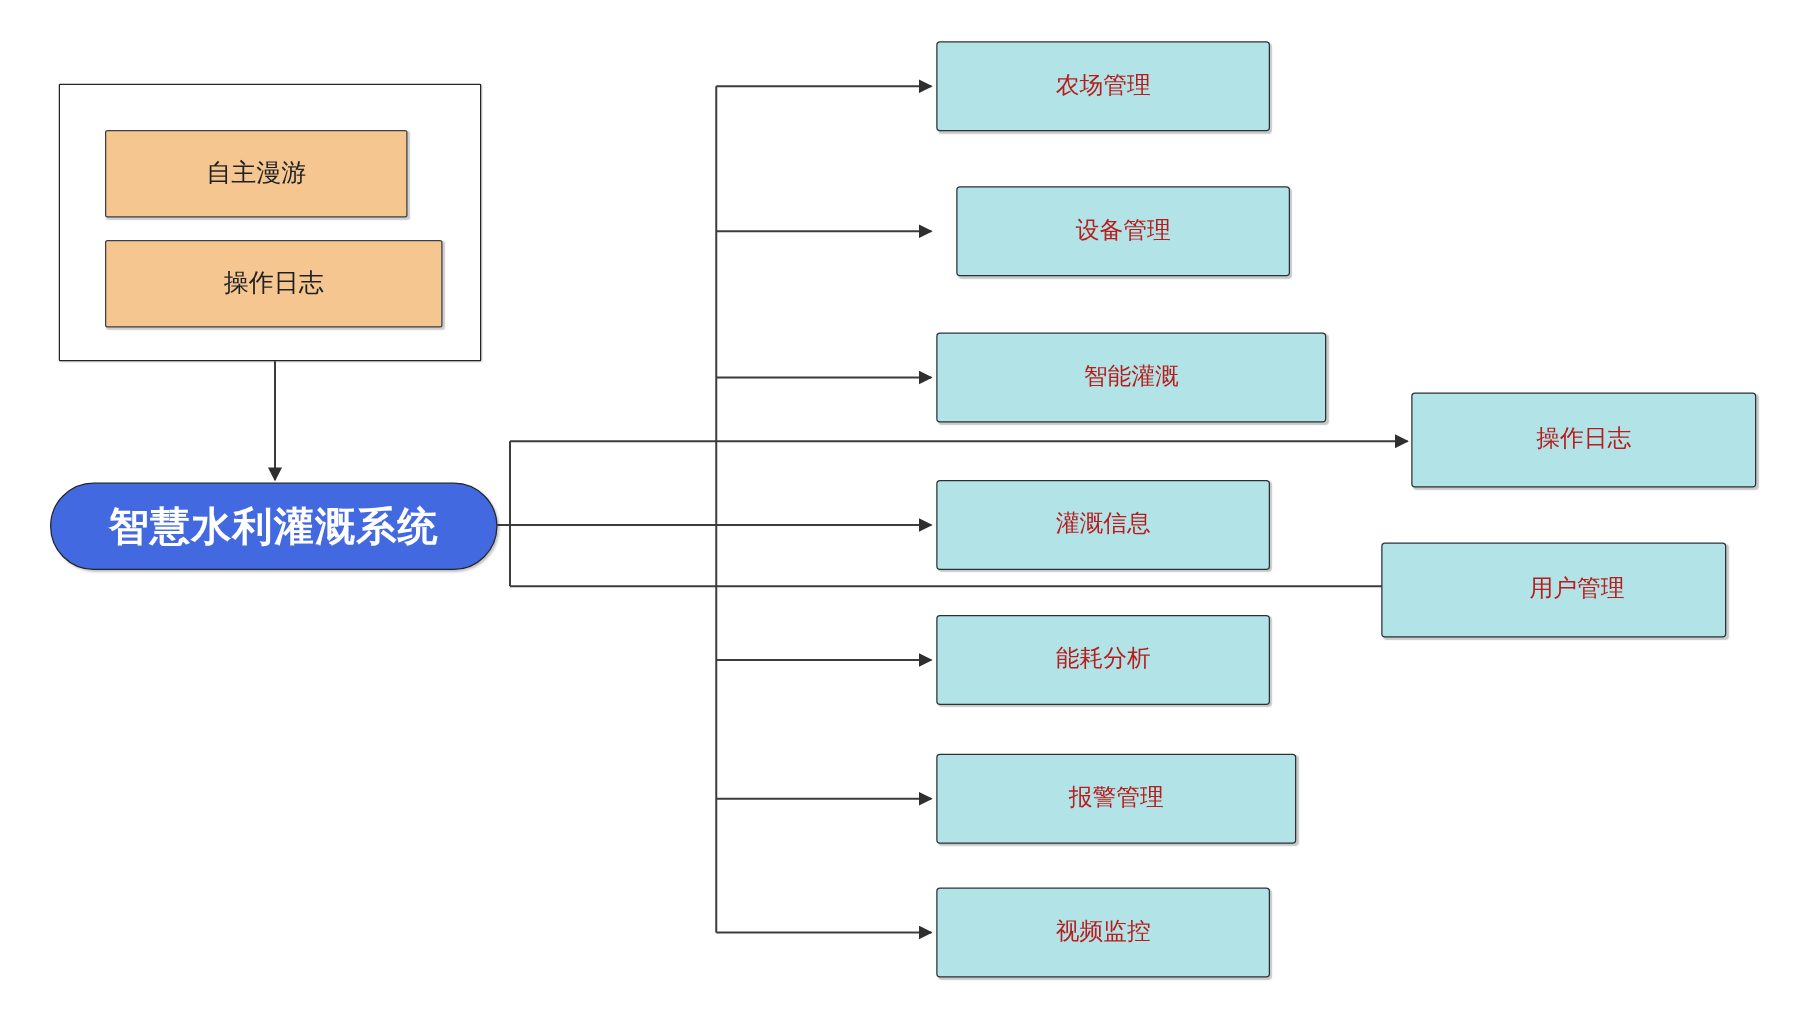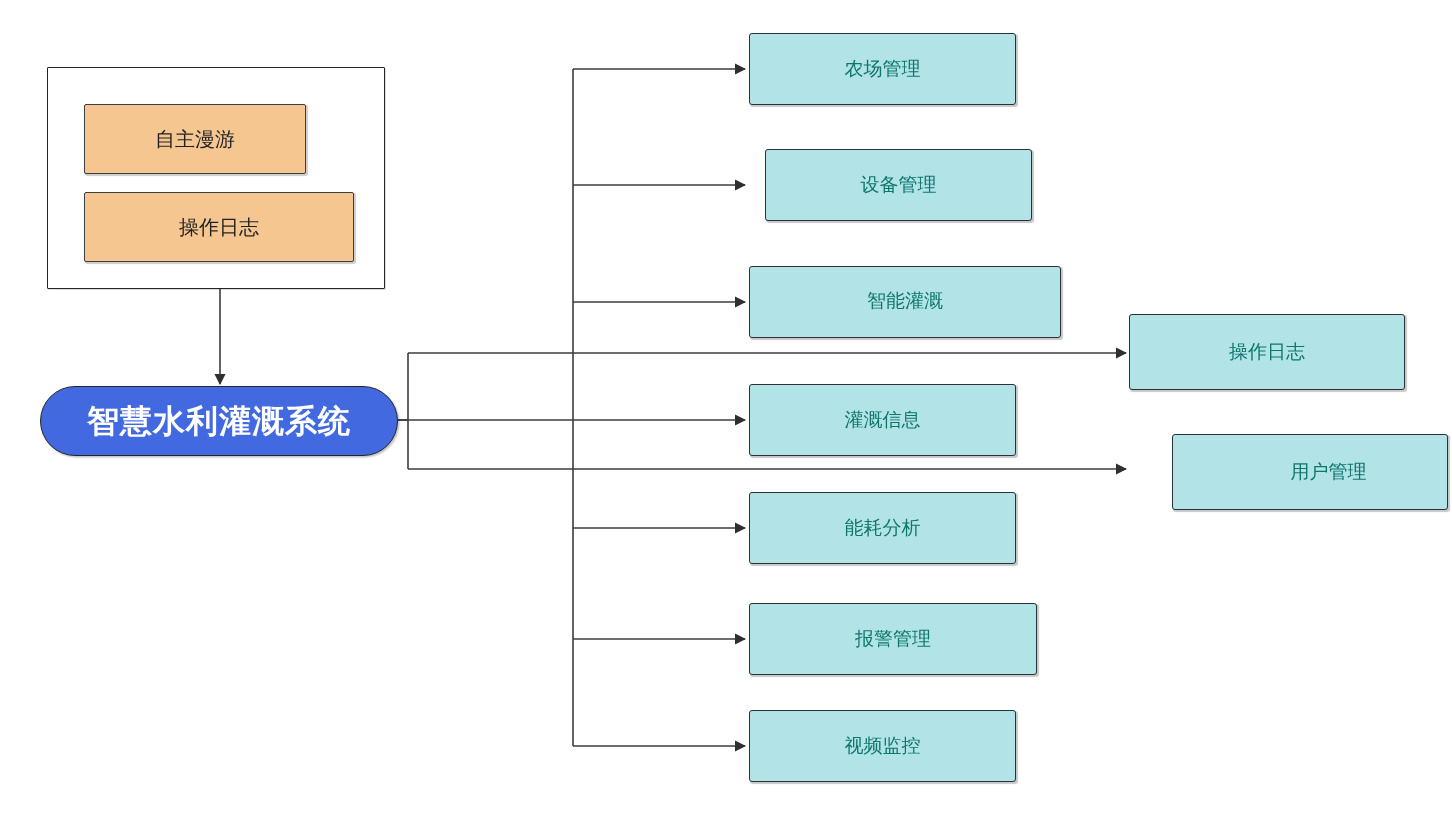--- a/index.html
+++ b/index.html
@@ -57,21 +57,21 @@
     color: #1e2024;
     font-size: 20px;
     box-shadow: 1.5px 1.5px 1px rgba(0,0,0,0.20);
   }
 
   
   .box-cyan {
     background: #b2e4e7;
     border: 1.3px solid #2b3137;
     border-radius: 3px;
-    color: #0f766e;
+    color: #b91c1c;
     font-size: 19px;
     box-shadow: 1.5px 1.5px 1px rgba(0,0,0,0.22);
   }
 
   
   .box-blue {
     background: #4269e0;
     border: 1.6px solid #22252a;
     border-radius: 38px;
     color: #ffffff;
@@ -112,21 +112,21 @@
       <path d="M 573 302 L 745 302" marker-end="url(#arrow)"></path>
       <path d="M 573 420 L 745 420" marker-end="url(#arrow)"></path>
       <path d="M 573 528 L 745 528" marker-end="url(#arrow)"></path>
       <path d="M 573 639 L 745 639" marker-end="url(#arrow)"></path>
       <path d="M 573 746 L 745 746" marker-end="url(#arrow)"></path>
     </g>
   </svg>
 
   <div class="node group-box" style="left:47px; top:67px; width:338px; height:222px;"></div>
 
-  <div class="node box-orange" style="left:84px; top:104px; width:222px; height:70px;">
+  <div class="node box-orange" style="left:84px; top:104px; width:242px; height:70px;">
     <span class="node-label">自主漫游</span>
   </div>
 
   <div class="node box-orange" style="left:84px; top:192px; width:270px; height:70px;">
     <span class="node-label">操作日志</span>
   </div>
 
   <div class="node box-blue" style="left:40px; top:386px; width:358px; height:70px;">
     <span class="node-label">智慧水利灌溉系统</span>
   </div>
@@ -156,17 +156,17 @@
   </div>
 
   <div class="node box-cyan" style="left:749px; top:710px; width:267px; height:72px;">
     <span class="node-label">视频监控</span>
   </div>
 
   <div class="node box-cyan" style="left:1129px; top:314px; width:276px; height:76px;">
     <span class="node-label">操作日志</span>
   </div>
 
-  <div class="node box-cyan" style="left:1172px; top:434px; width:276px; height:76px;padding-left:37px;">
+  <div class="node box-cyan" style="left:1105px; top:434px; width:276px; height:76px;padding-left:37px;">
     <span class="node-label">用户管理</span>
   </div>
 
 </div>
 
 </body></html>

